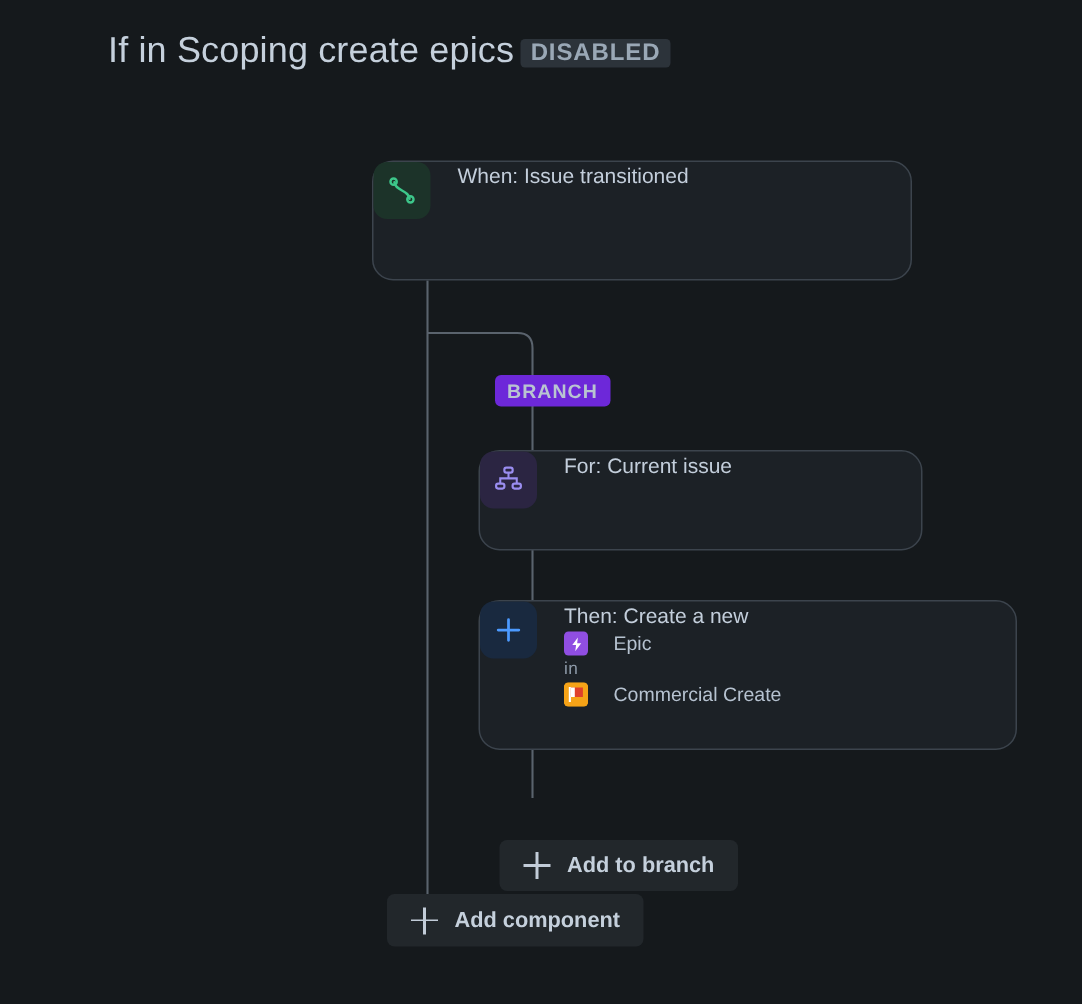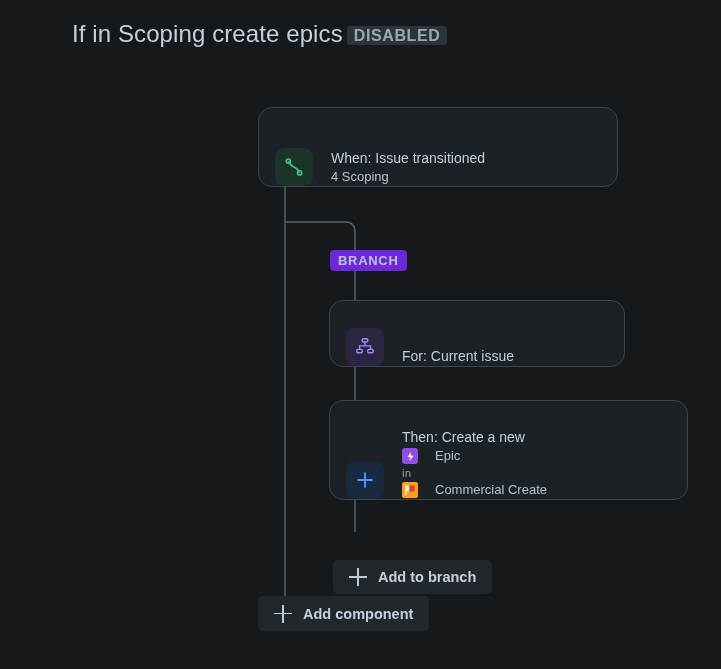--- a/index.html
+++ b/index.html
@@ -60,23 +60,21 @@
     pointer-events: none;
   }
 
   
   .card {
     position: absolute;
     background: #1c2126;
     border: 1px solid #3c444d;
     border-radius: 14px;
     display: flex;
-    align-items: flex-end;
-    padding-left: 16px;
-    margin-left: 10px;
+    align-items: flex-start;
   }
   .card-trigger {
     left: 248px;
     top: 107px;
     width: 360px;
     height: 80px;
   }
   .card-branch-for {
     left: 319px;
     top: 300px;
@@ -231,21 +229,20 @@
   <div class="card card-trigger">
     <div class="card-icon icon-trigger">
       <svg width="24" height="24" viewBox="0 0 24 24" fill="none">
         <path d="M7 6.5 C7 12 17 12 17 17.5" stroke="#3dc68a" stroke-width="1.7" fill="none" stroke-linecap="round"></path>
         <circle cx="6.4" cy="6.1" r="2.1" stroke="#3dc68a" stroke-width="1.6" fill="none"></circle>
         <circle cx="17.6" cy="17.9" r="2.1" stroke="#3dc68a" stroke-width="1.6" fill="none"></circle>
       </svg>
     </div>
     <div class="card-body">
       <div class="card-line-main">When: Issue transitioned</div>
-      <div class="card-line-value">4 Scoping</div>
     </div>
   </div>
 
   <div class="card card-branch-for">
     <div class="card-icon icon-forbranch">
       <svg width="22" height="22" viewBox="0 0 24 24" fill="none">
         <rect x="9" y="3" width="6" height="3.6" rx="1.4" stroke="#9a8df0" stroke-width="1.6"></rect>
         <rect x="3" y="14.6" width="6" height="3.6" rx="1.4" stroke="#9a8df0" stroke-width="1.6"></rect>
         <rect x="15" y="14.6" width="6" height="3.6" rx="1.4" stroke="#9a8df0" stroke-width="1.6"></rect>
         <path d="M12 6.6 L12 10.8 M6 14.6 L6 10.8 L18 10.8 L18 14.6" stroke="#9a8df0" stroke-width="1.5" fill="none"></path>

